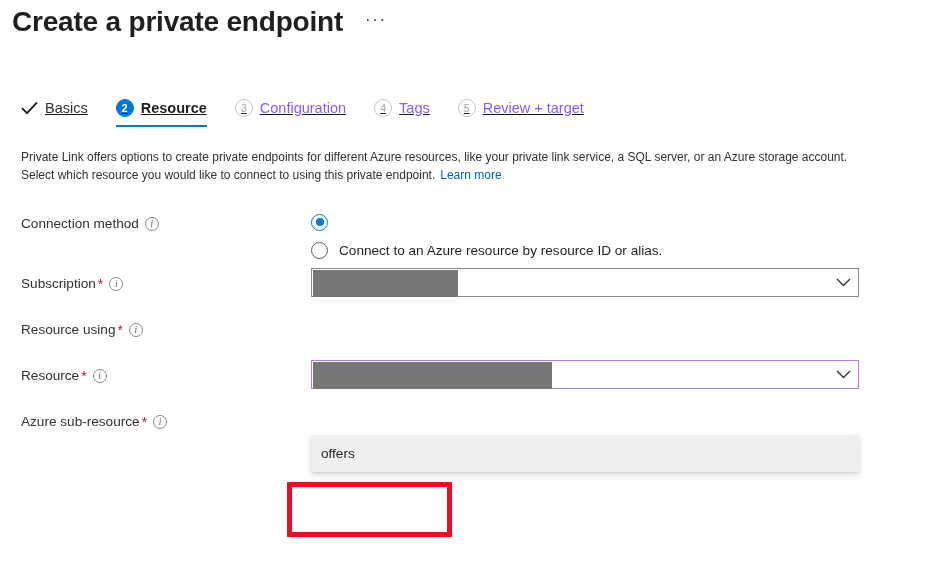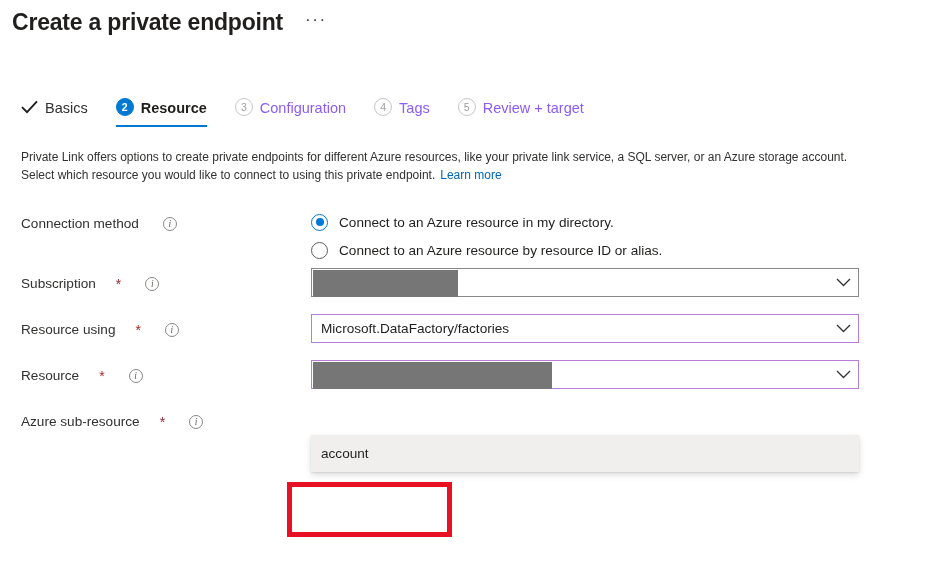--- a/index.html
+++ b/index.html
@@ -19,21 +19,21 @@
   
   .page-header {
     position: absolute;
     left: 12px;
     top: 6px;
     display: flex;
     align-items: center;
     gap: 18px;
   }
   .page-title {
-    font-size: 23px;
+    font-size: 28px;
     font-weight: 600;
     color: #201f1e;
     letter-spacing: -0.2px;
     line-height: 32px;
     white-space: nowrap;
   }
   .more-menu {
     font-size: 17px;
     color: #3b3a39;
     letter-spacing: 1.5px;
@@ -46,26 +46,28 @@
   .tab-bar {
     position: absolute;
     left: 20px;
     top: 98px;
     display: flex;
     align-items: flex-start;
     gap: 0px;
   }
   .tab {
     display: flex;
+    align-items: center;
     gap: 7px;
     padding: 0 14px 9px 0;
     margin-right: 14px;
     position: relative;
     cursor: pointer;
     white-space: nowrap;
+    text-decoration: underline;
   }
   .tab:first-child { padding-left: 0; }
   .tab-label {
     font-size: 14.5px;
     color: #8b5cf6;
     line-height: 20px;
   }
   .tab.done .tab-label { color: #323130; }
   .tab.active .tab-label { color: #201f1e; font-weight: 600; }
   .tab.active::after {
@@ -135,21 +137,21 @@
     height: 45px;
   }
   .form-label {
     position: absolute;
     left: 21px;
     top: 8px;
     font-size: 13.6px;
     color: #323130;
     display: flex;
     align-items: center;
-    gap: 18px;
+    gap: 0;
     white-space: nowrap;
   }
   .req {
     color: #a4262c;
     font-size: 14px;
     line-height: 1;
     margin-left: 2px;
   }
   .info-icon {
     width: 14px;
@@ -336,21 +338,20 @@
 <div class="form-area">
 
   <div class="form-row" style="height:60px;">
     <div class="form-label">
       <span>Connection method</span>
       <span class="info-icon">i</span>
     </div>
     <div class="radio-group">
       <div class="radio-item selected">
         <span class="radio-dot"></span>
-        <span class="radio-label">Connect to an Azure resource in my directory.</span>
       </div>
       <div class="radio-item">
         <span class="radio-dot"></span>
         <span class="radio-label">Connect to an Azure resource by resource ID or alias.</span>
       </div>
     </div>
   </div>
 
   <div class="form-row" style="height:46px;">
     <div class="form-label">
@@ -368,28 +369,20 @@
       </span>
     </div>
   </div>
 
   <div class="form-row" style="height:46px;">
     <div class="form-label">
       <span>Resource using</span>
       <span class="req">*</span>
       <span class="info-icon">i</span>
     </div>
-    <div class="control touched">
-      <span class="control-text">Microsoft.DataFactory/factories</span>
-      <span class="chev">
-        <svg width="15" height="9" viewBox="0 0 15 9">
-            <path d="M1 1 L7.5 7.5 L14 1" fill="none" stroke="#323130" stroke-width="1.3"></path>
-          </svg>
-      </span>
-    </div>
   </div>
 
   <div class="form-row" style="height:46px;">
     <div class="form-label">
       <span>Resource</span>
       <span class="req">*</span>
       <span class="info-icon">i</span>
     </div>
     <div class="control touched">
       <span class="redact" style="width:239px;"></span>
@@ -403,19 +396,19 @@
   </div>
 
   <div class="form-row" style="height:46px;">
     <div class="form-label">
       <span>Azure sub-resource</span>
       <span class="req">*</span>
       <span class="info-icon">i</span>
     </div>
 
     <div class="dropdown-list">
-      <div class="dropdown-option hovered">account</div>
+      <div class="dropdown-option hovered">offers</div>
     </div>
   </div>
 
 </div>
 
 <div class="annotation-box" style="left:287px; top:482px; width:165px; height:55px;"></div>
 
 </body></html>

